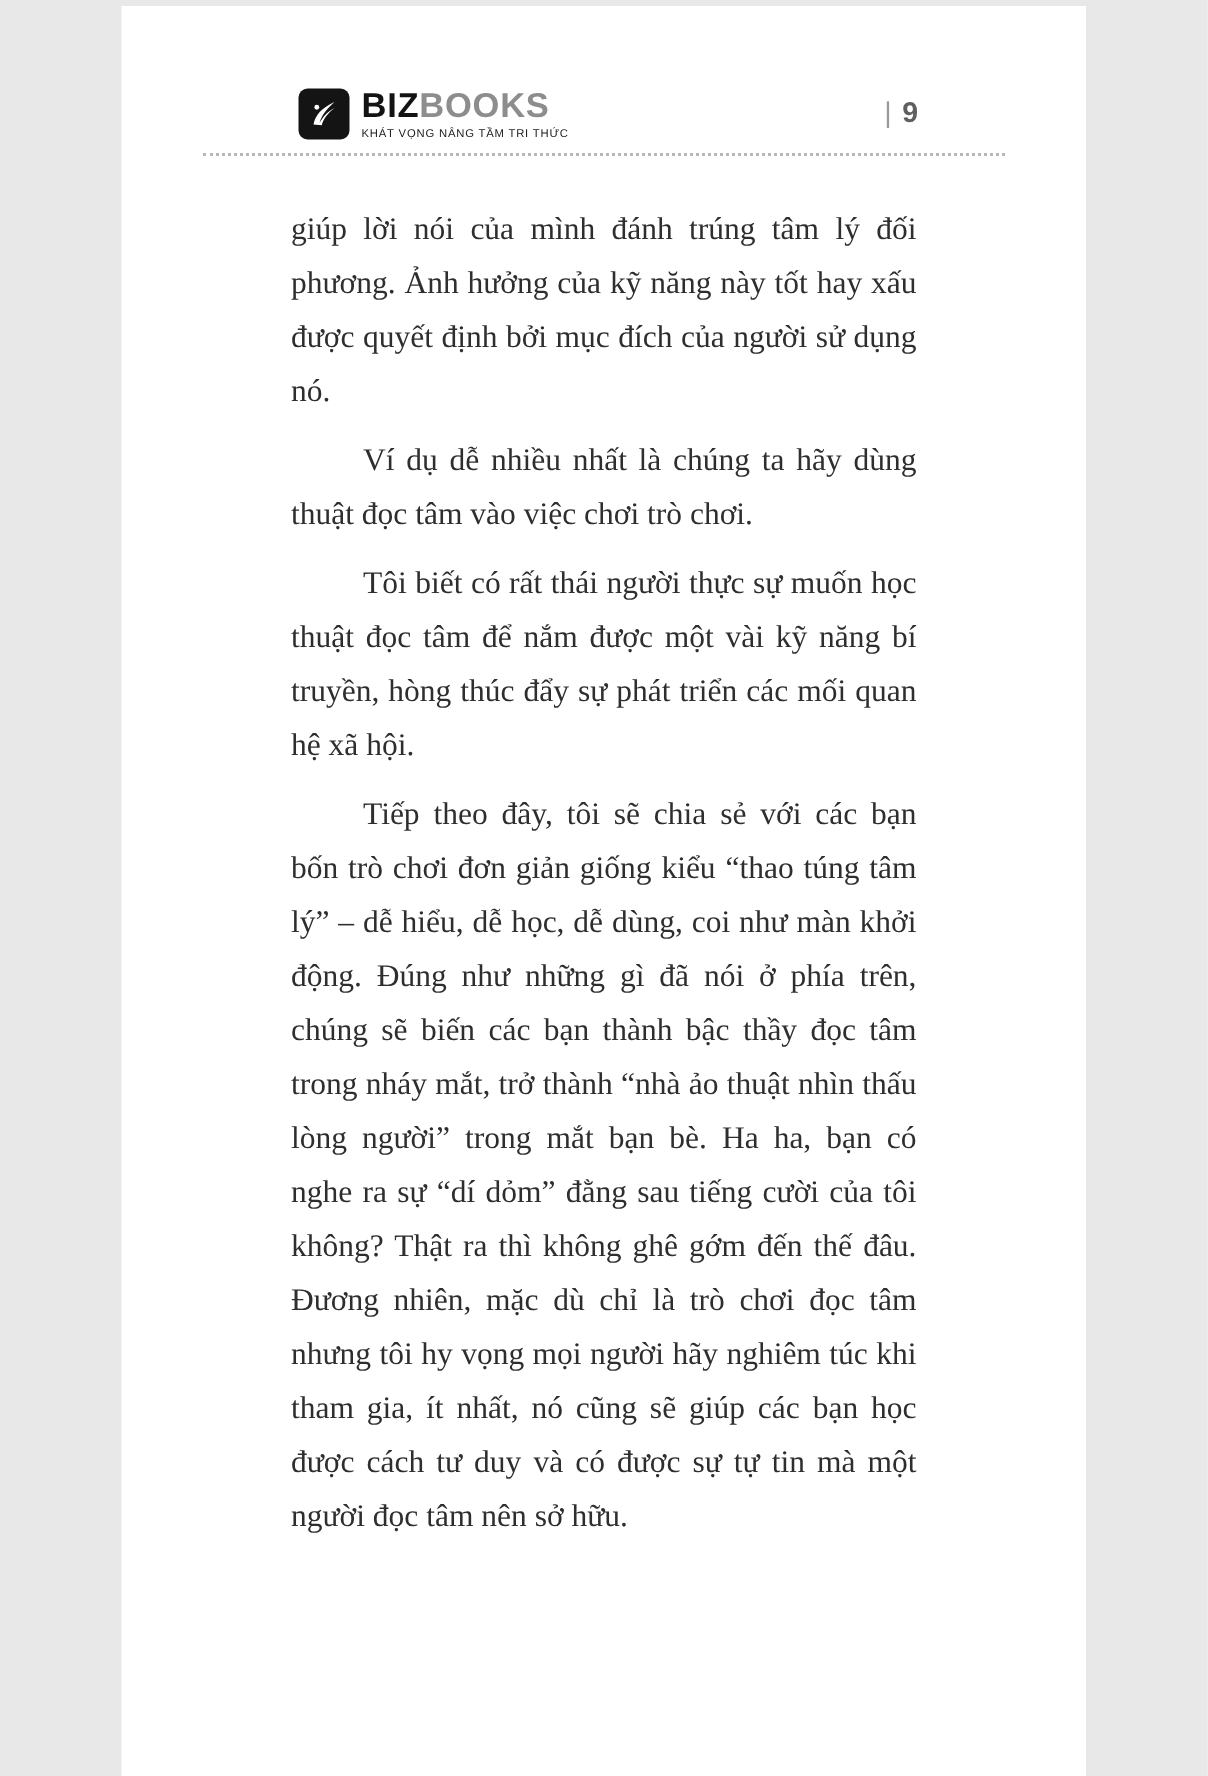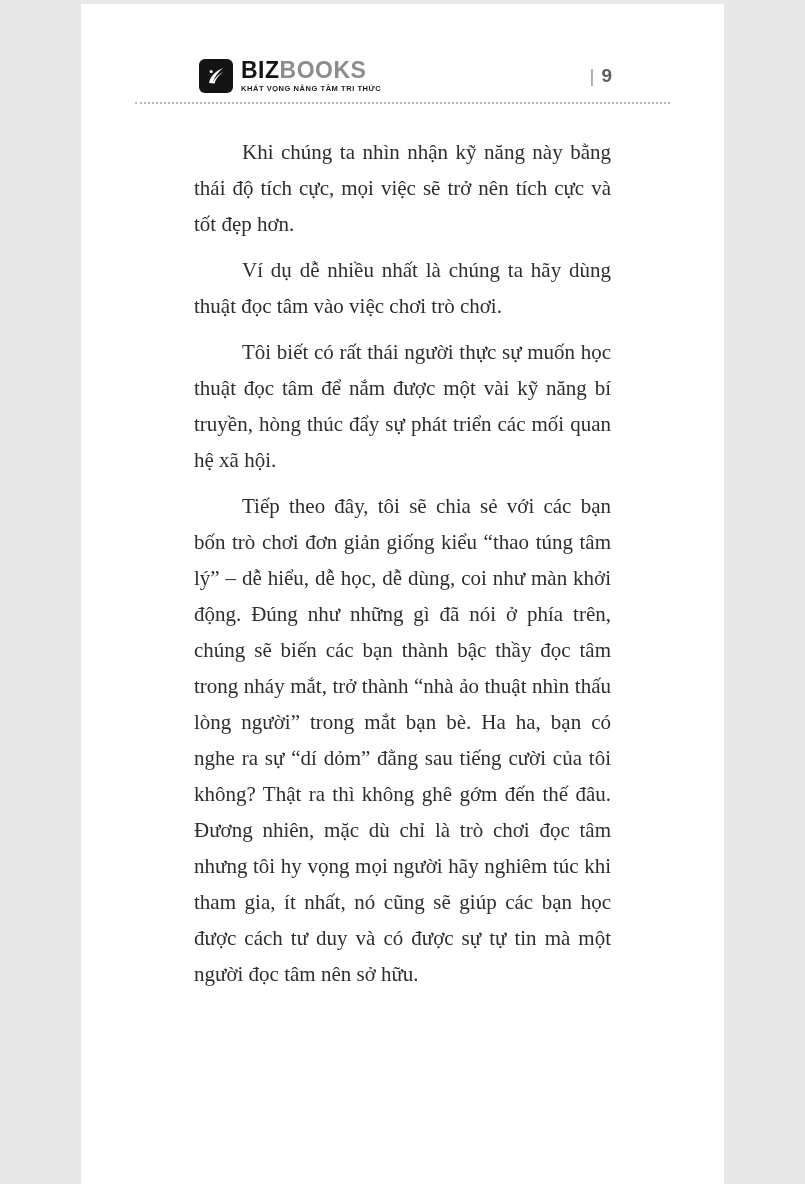--- a/index.html
+++ b/index.html
@@ -48,21 +48,21 @@
     font-size: 23px;
     font-weight: 700;
     letter-spacing: 0.5px;
     line-height: 1;
   }
   .logo-title .biz { color: #131313; }
   .logo-title .books { color: #8d8d8d; }
   .logo-tagline {
     font-family: "Liberation Sans", sans-serif;
     font-size: 7.5px;
-    font-weight: 700;
+    font-weight: 400;
     color: #1a1a1a;
     letter-spacing: 0.55px;
     margin-top: 3px;
     white-space: nowrap;
   }
   .page-number {
     font-family: "Liberation Sans", sans-serif;
     font-size: 19px;
     color: #6e6e6e;
     display: flex;
@@ -120,19 +120,19 @@
     </div>
     <div class="page-number">
       <span class="pn-bar">|</span>
         <span class="pn-num">9</span>
     </div>
   </header>
 
   <div class="dotted-rule"></div>
 
   <main class="body-text">
-    <p>Khi chúng ta nhìn nhận kỹ năng này bằng thái độ tích cực, mọi việc sẽ trở nên tích cực và tốt đẹp hơn.</p>
+    <p class="no-indent">giúp lời nói của mình đánh trúng tâm lý đối phương. Ảnh hưởng của kỹ năng này tốt hay xấu được quyết định bởi mục đích của người sử dụng nó.</p>
     <p>Ví dụ dễ nhiều nhất là chúng ta hãy dùng thuật đọc tâm vào việc chơi trò chơi.</p>
     <p>Tôi biết có rất thái người thực sự muốn học thuật đọc tâm để nắm được một vài kỹ năng bí truyền, hòng thúc đẩy sự phát triển các mối quan hệ xã hội.</p>
     <p>Tiếp theo đây, tôi sẽ chia sẻ với các bạn bốn trò chơi đơn giản giống kiểu “thao túng tâm lý” – dễ hiểu, dễ học, dễ dùng, coi như màn khởi động. Đúng như những gì đã nói ở phía trên, chúng sẽ biến các bạn thành bậc thầy đọc tâm trong nháy mắt, trở thành “nhà ảo thuật nhìn thấu lòng người” trong mắt bạn bè. Ha ha, bạn có nghe ra sự “dí dỏm” đằng sau tiếng cười của tôi không? Thật ra thì không ghê gớm đến thế đâu. Đương nhiên, mặc dù chỉ là trò chơi đọc tâm nhưng tôi hy vọng mọi người hãy nghiêm túc khi tham gia, ít nhất, nó cũng sẽ giúp các bạn học được cách tư duy và có được sự tự tin mà một người đọc tâm nên sở hữu.</p>
   </main>
 
 </div>
 
 </body></html>

